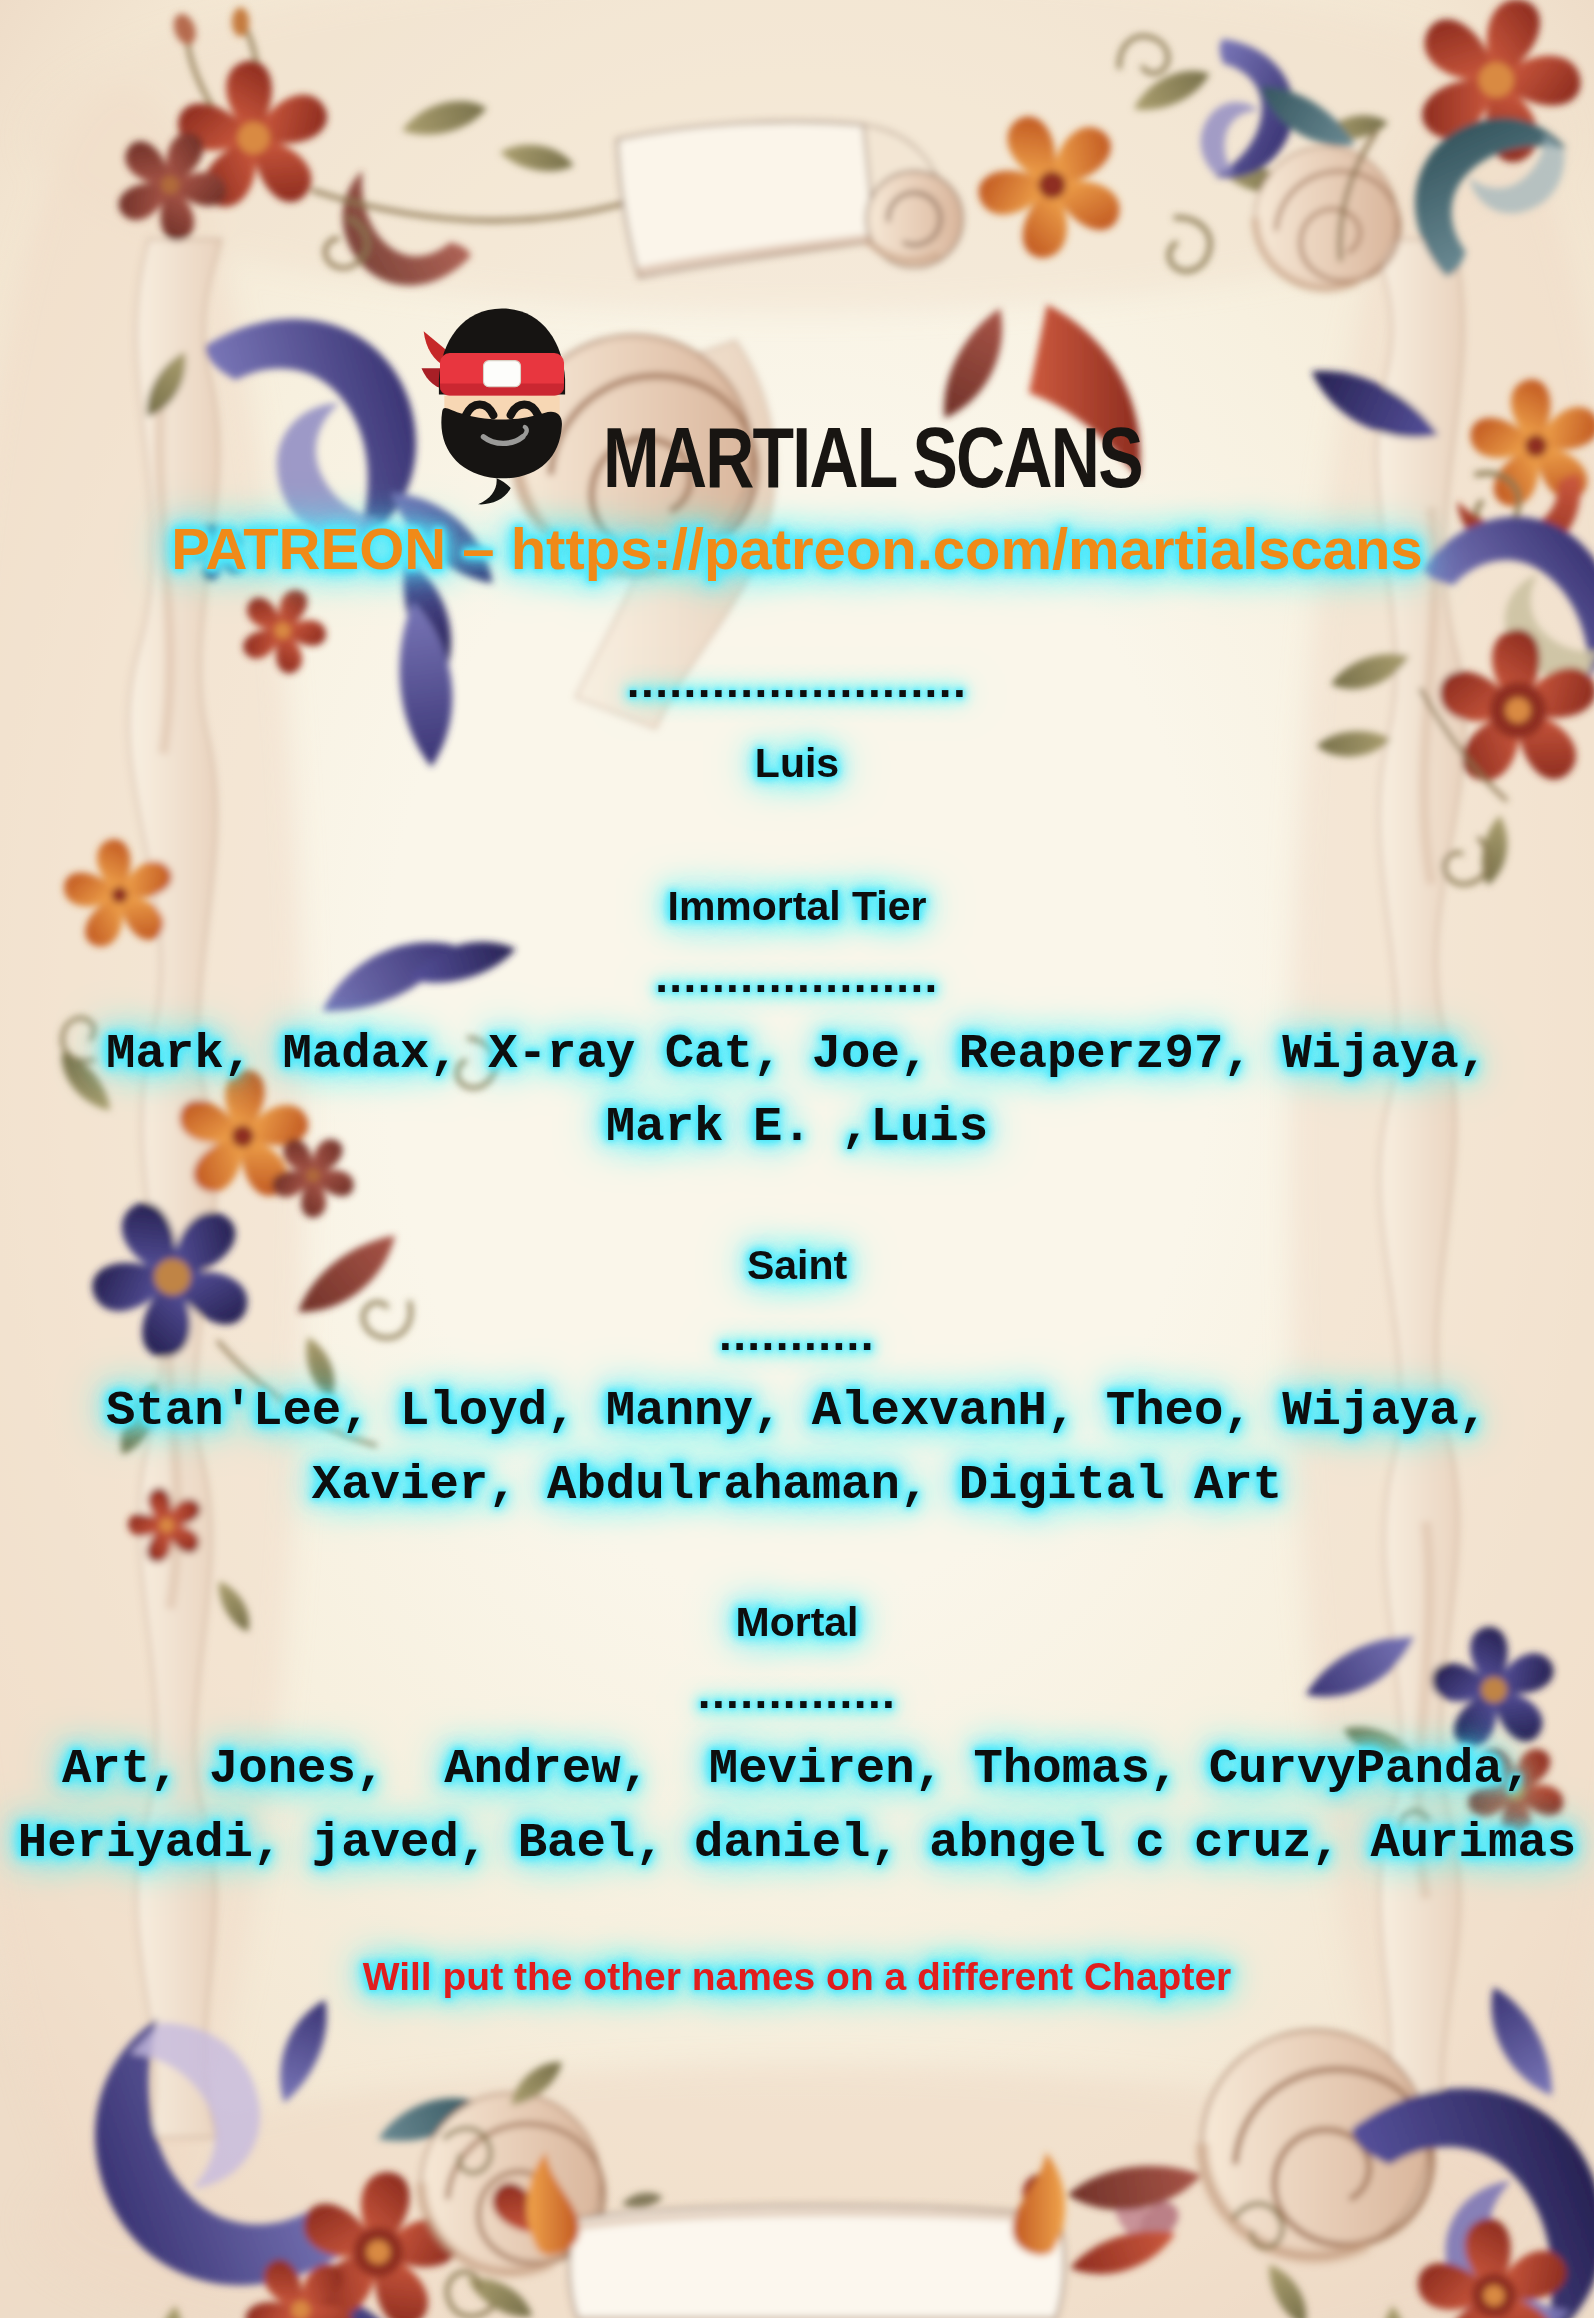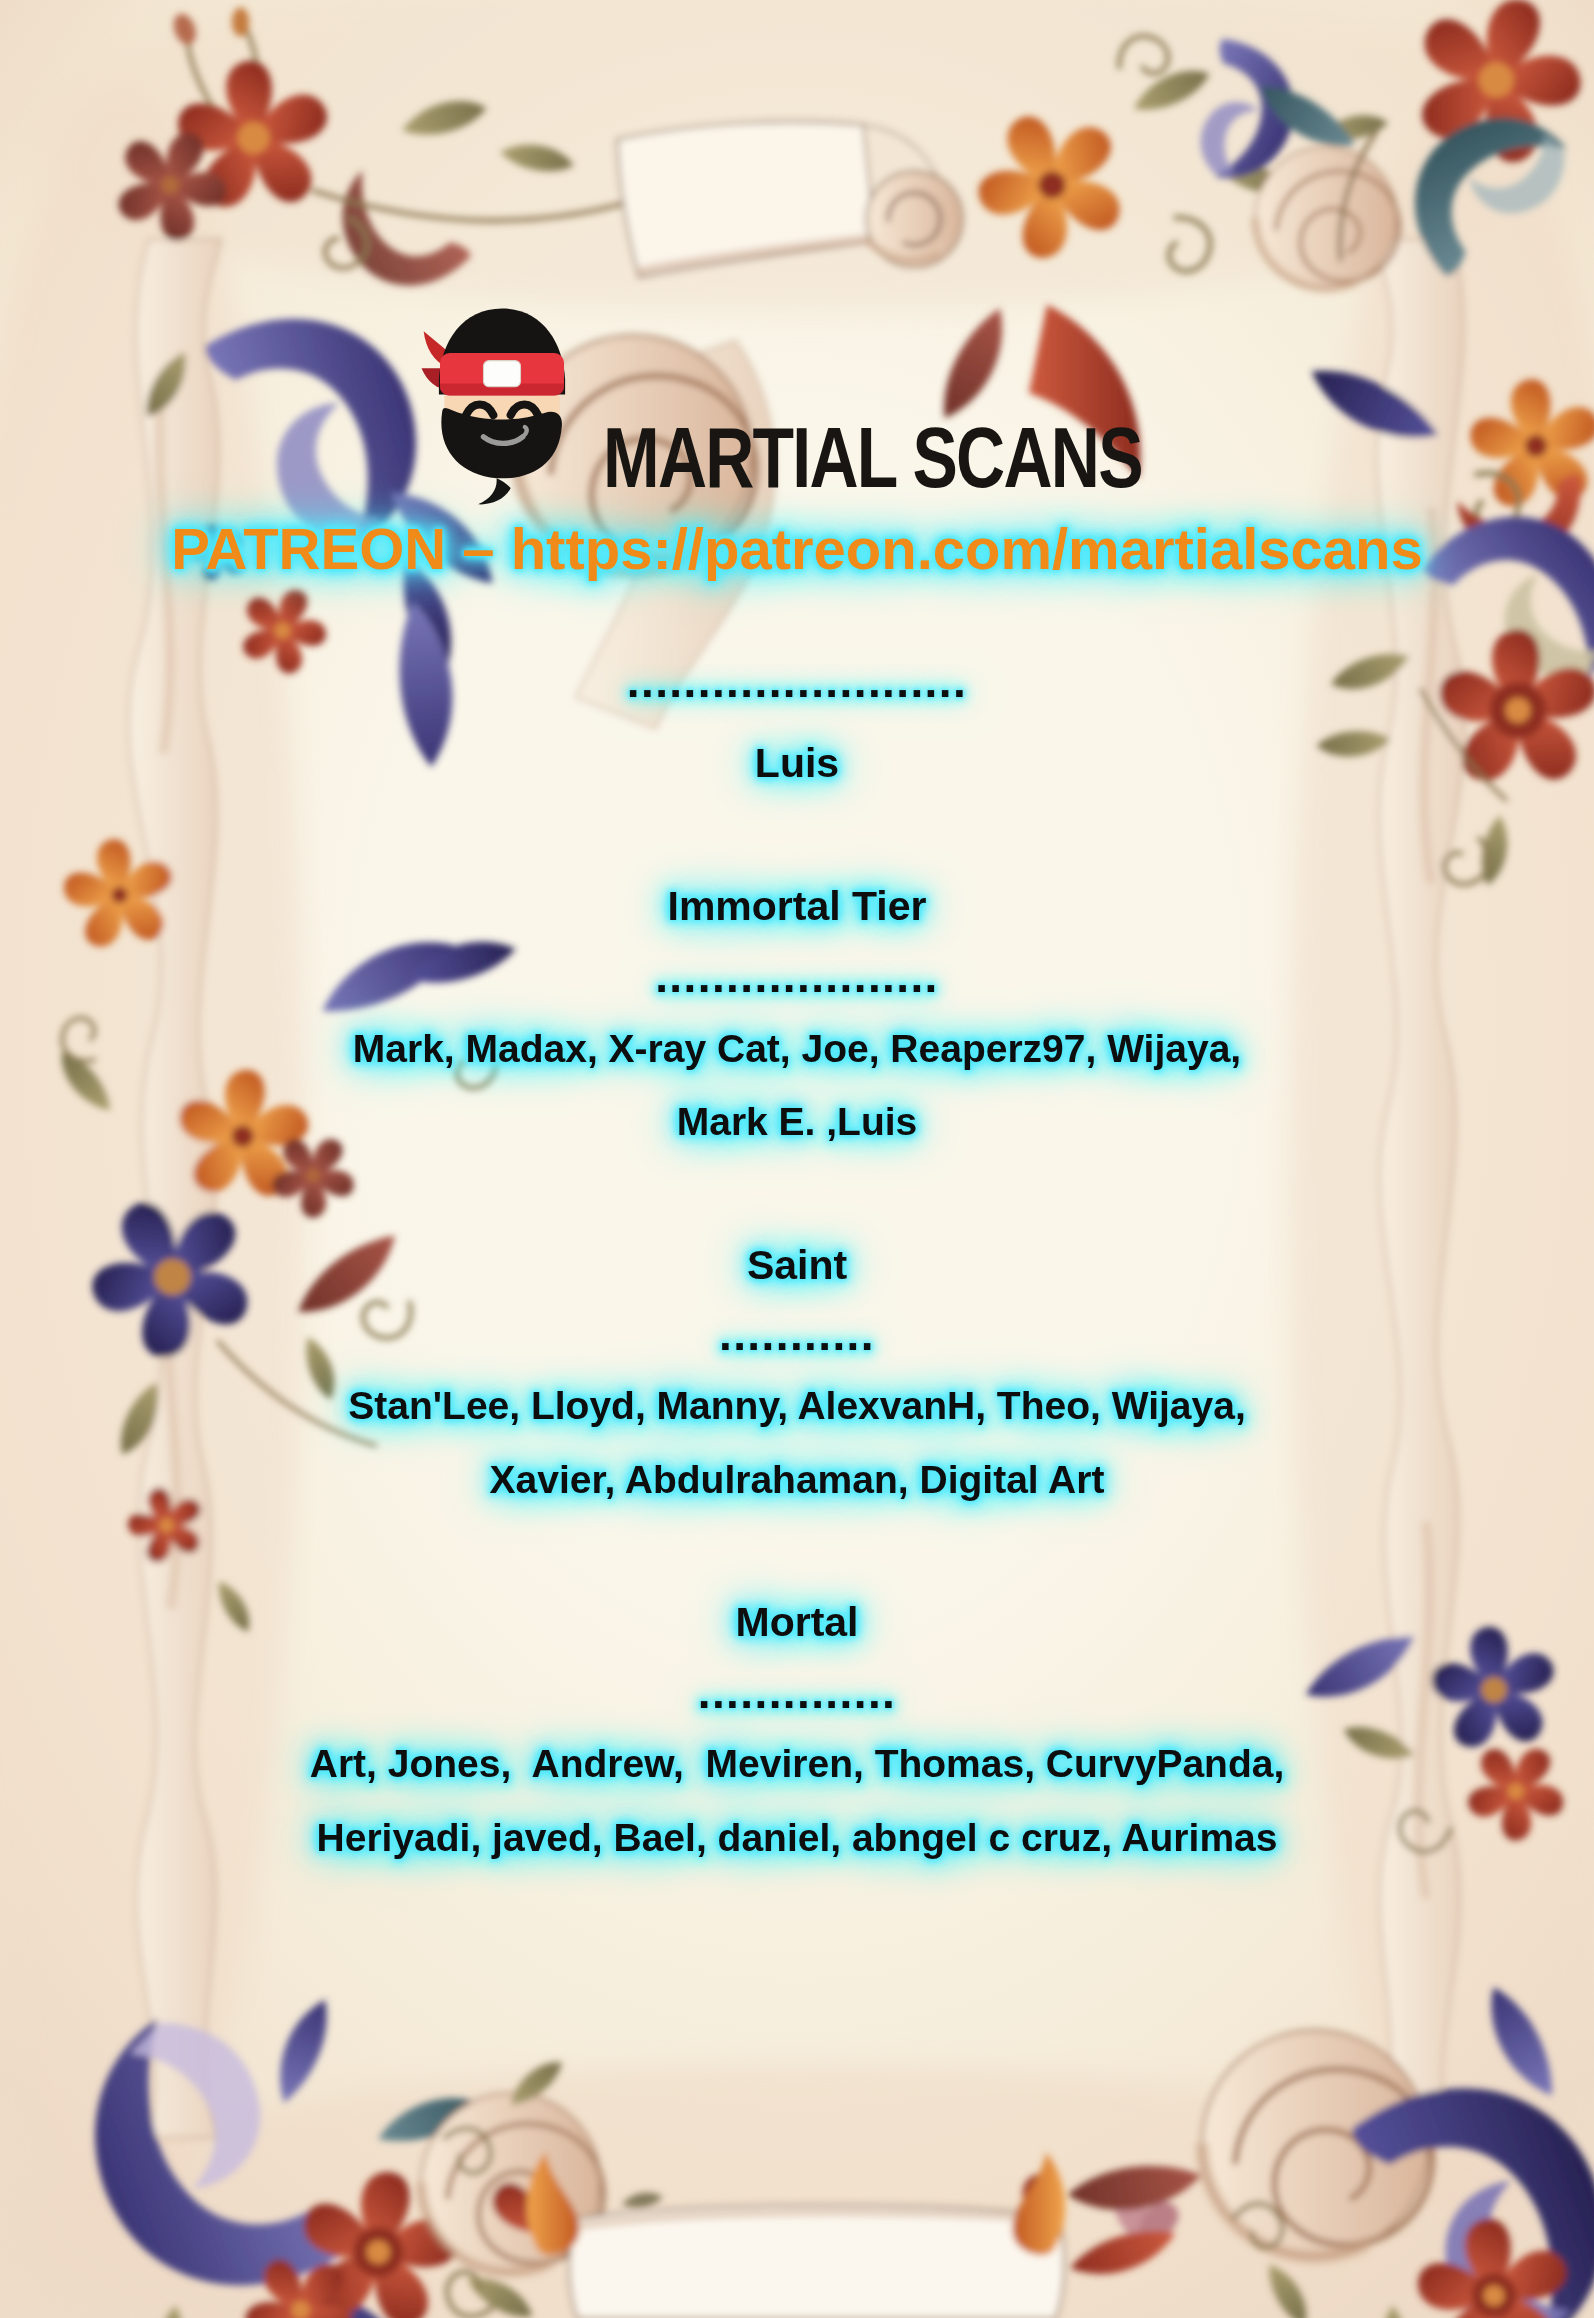--- a/index.html
+++ b/index.html
@@ -16,21 +16,21 @@
     font-weight:bold;white-space:pre;line-height:1.12;color:#0e0e0e;
   }
   .glow{
     text-shadow:
       0 0 5px #4fe8fb, 0 0 8.7px #4fe8fb, 0 0 8.7px #4fe8fb,
       0 0 16px #4fe8fb, 0 0 16px #4fe8fb, 0 0 26px #4fe8fb,
       0 0 38px #4fe8fb, 0 0 51px #53e9fb;
   }
   .orange{color:#f08a18;}
   .red{color:#e01e1e;}
-  .body-size{font-size:39px;letter-spacing:0px;}
+  .body-size{font-size:49px;letter-spacing:0px;font-family:Liberation Mono, monospace;}
   .title-size{font-size:41px;}
   .divider-size{font-size:46px;letter-spacing:1.4px;}
   .patreon-size{font-size:58px;letter-spacing:0px;}
   .footer-size{font-size:39px;}
   .logo-row{
     position:absolute;top:303px;left:0;width:100%;
     display:flex;align-items:flex-end;justify-content:center;gap:19px;
   }
   .ninja-svg{width:164px;height:204px;flex:0 0 auto;}
   .brand-wrap{width:572px;overflow:visible;}
@@ -355,15 +355,16 @@
     <div class="line glow title-size" style="top:1243px">Saint</div>
     <div class="line glow divider-size" style="top:1309px">...........</div>
     <div class="line glow body-size" style="top:1384px">Stan'Lee, Lloyd, Manny, AlexvanH, Theo, Wijaya,</div>
     <div class="line glow body-size" style="top:1458px">Xavier, Abdulrahaman, Digital Art</div>
 
     <div class="line glow title-size" style="top:1600px">Mortal</div>
     <div class="line glow divider-size" style="top:1667px">..............</div>
     <div class="line glow body-size" style="top:1742px">Art, Jones,  Andrew,  Meviren, Thomas, CurvyPanda,</div>
     <div class="line glow body-size" style="top:1816px">Heriyadi, javed, Bael, daniel, abngel c cruz, Aurimas</div>
 
+    <div class="line glow red footer-size" style="top:1955px">Will put the other names on a different Chapter</div>
   </div>
 </div>
 
 
 </body></html>

